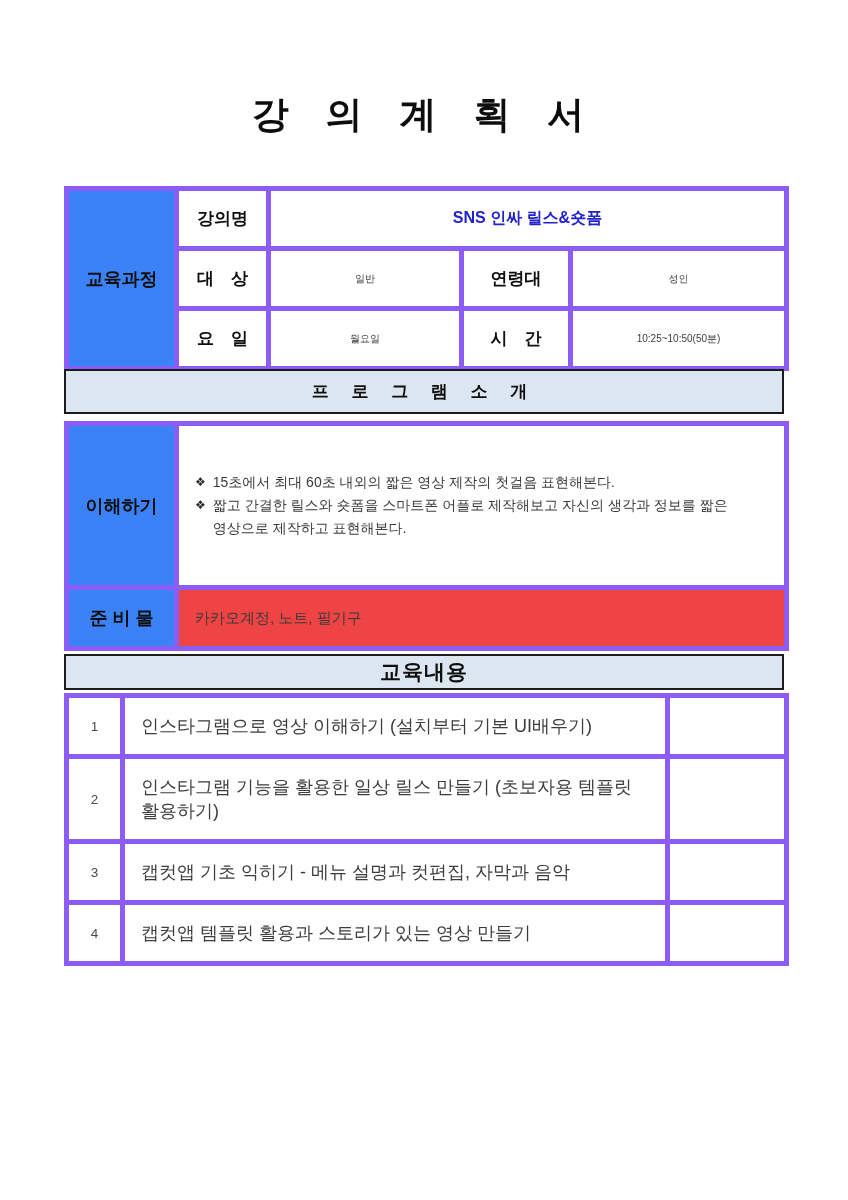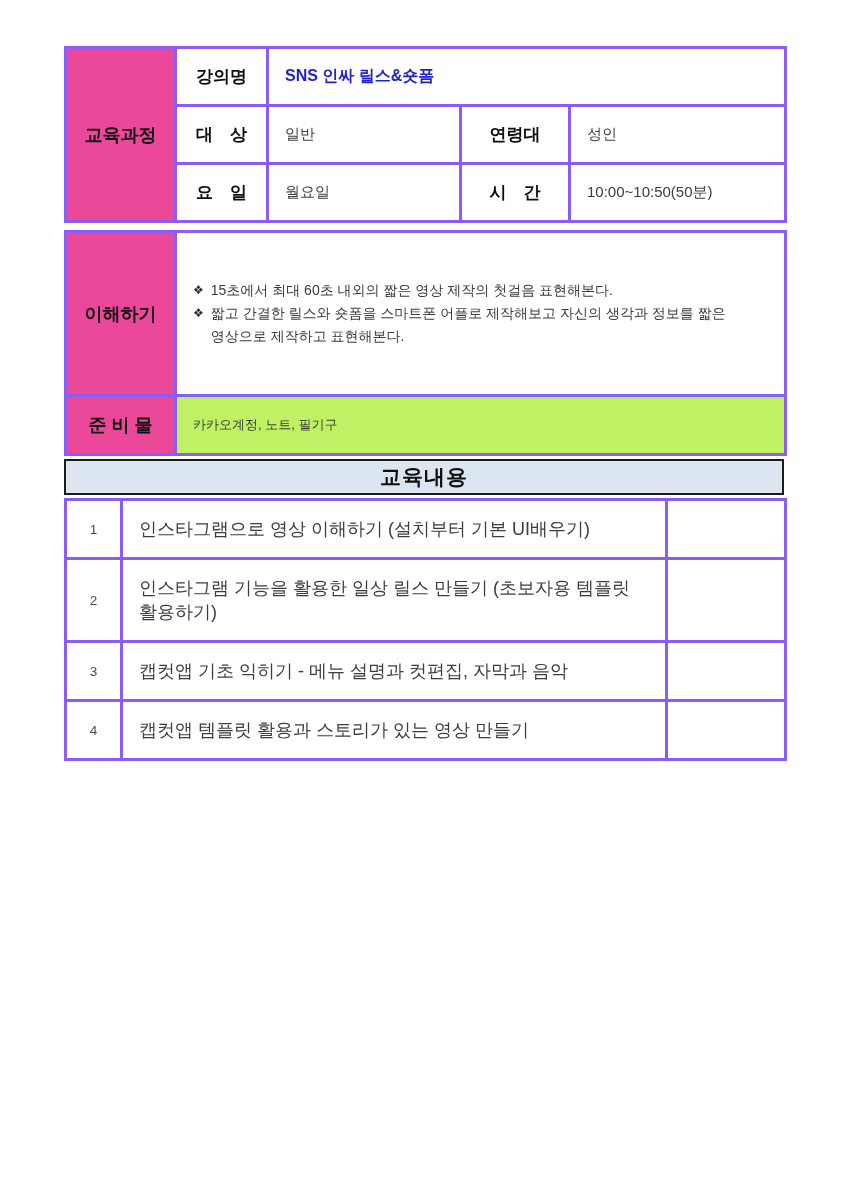--- a/index.html
+++ b/index.html
@@ -24,36 +24,36 @@
   }
 
   .sheet { width: 720px; margin: 46px 0 0 64px; }
 
   table.tbl {
     width: 720px;
     border-collapse: collapse;
     table-layout: fixed;
     border: 2px solid #1b1b1b;
   }
-  table.tbl td { border: 3px solid #8b5cf6; padding: 16px; }
+  table.tbl td { border: 5px solid #8b5cf6; padding: 16px; }
 
-  .blue { background: #ec4899; }
+  .blue { background: #3b82f6; }
   .label-lg {
     font-weight: 700; font-size: 18px; text-align: center;
     color: #0e0e0e;
   }
   .label {
     font-weight: 700; font-size: 17px; text-align: center;
     color: #0e0e0e; background: #fff;
   }
   .value {
-    font-size: 15px; color: #3d3d3d; background: #fff;
+    font-size: 10px; text-align: center; color: #3d3d3d; background: #fff;
   }
   .lecture-name {
-    font-size: 16px; font-weight: 700; text-align: left;
+    font-size: 16px; font-weight: 700; text-align: center;
   }
 
   .tbl-top td { height: 46px; vertical-align: middle; }
 
   .band {
     width: 720px;
     background: #dce6f1;
     border: 2px solid #1b1b1b;
     display: flex; align-items: center; justify-content: center;
     font-weight: 700; color: #0e0e0e;
@@ -66,33 +66,34 @@
   .row-overview td { height: 164px; vertical-align: middle; }
   .overview-cell { background: #fff; padding: 10px 14px; }
   .bullet-item {
     display: flex; align-items: flex-start;
     font-size: 14px; line-height: 23px; color: #3a3a3a;
   }
   .bullet { flex: 0 0 auto; margin-right: 7px; font-size: 12px; line-height: 23px; color: #2b2b2b; }
   .bullet-text { flex: 1 1 auto; word-break: keep-all; }
 
   .row-materials td { height: 45px; vertical-align: middle; }
-  .materials-value { background: #bef264; font-size: 13px; color: #3a3a3a; padding-left: 14px; }
+  .materials-value { background: #ef4444; font-size: 15px; color: #3a3a3a; padding-left: 14px; }
 
   .tbl-bottom tr.thead td { height: 34px; vertical-align: middle; border-bottom: 2px solid #1b1b1b; }
   .tbl-bottom tr.srow td { height: 47px; vertical-align: middle; }
   .session-no { text-align: center; font-size: 13.5px; color: #4a4a4a; background: #fff; }
   .session-content { font-size: 18px; color: #3c3c3c; padding-left: 14px; background: #fff; word-break: keep-all; }
   .session-note { background: #fff; }
 </style>
 </head>
 <body>
 
 <div class="page">
 
+  <div class="doc-title">강 의 계 획 서</div>
 
   <div class="sheet">
 
     <table class="tbl tbl-top">
       <colgroup>
         <col style="width:110px">
           <col style="width:92px">
           <col style="width:193px">
           <col style="width:109px">
           <col style="width:216px">
@@ -106,25 +107,26 @@
         <tr>
           <td class="label">대　상</td>
           <td class="value">일반</td>
           <td class="label">연령대</td>
           <td class="value">성인</td>
         </tr>
         <tr>
           <td class="label">요　일</td>
           <td class="value">월요일</td>
           <td class="label">시　간</td>
-          <td class="value">10:00~10:50(50분)</td>
+          <td class="value">10:25~10:50(50분)</td>
         </tr>
       </tbody>
     </table>
 
+    <div class="band band1">프 로 그 램 소 개</div>
 
     <div class="gap6"></div>
 
     <table class="tbl tbl-mid">
       <colgroup>
         <col style="width:110px">
           <col style="width:610px">
       </colgroup>
       <tbody>
         <tr class="row-overview">

